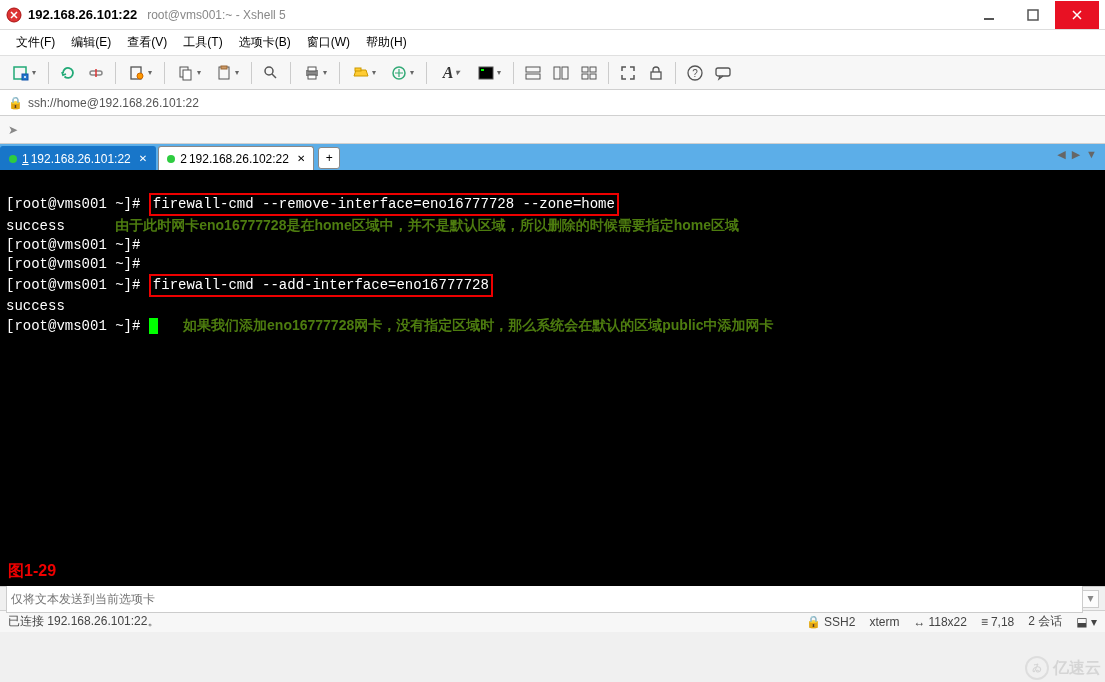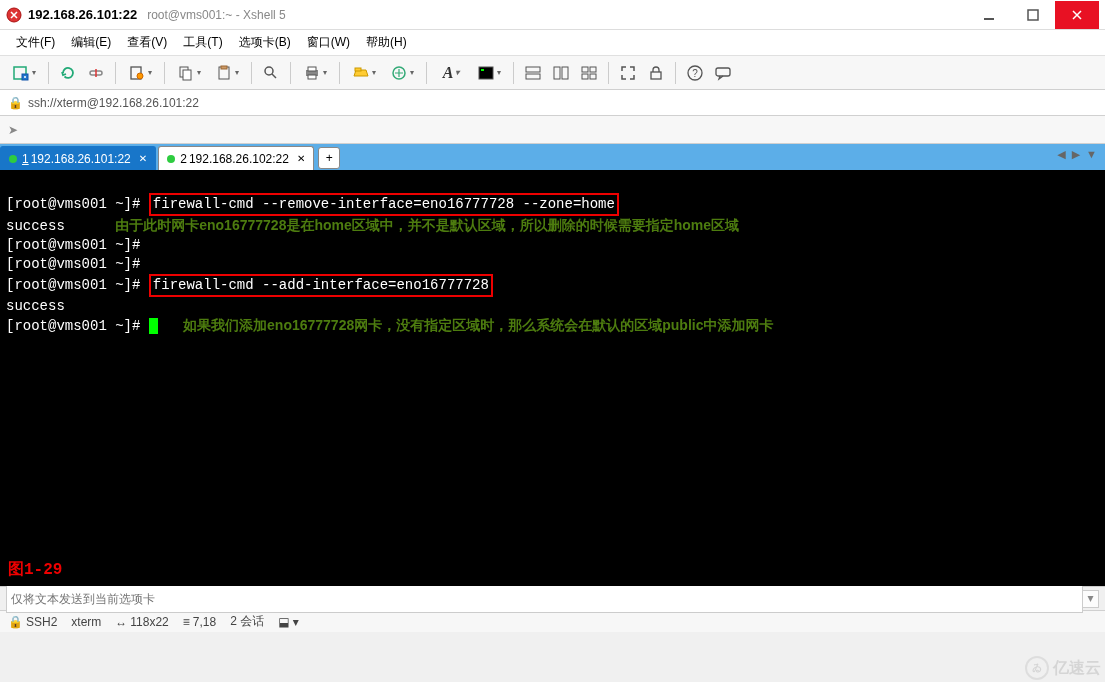--- a/index.html
+++ b/index.html
@@ -46,21 +46,21 @@
   .addtab { width: 22px; height: 22px; background: #fff; border: 1px solid #888; display: flex; align-items: center; justify-content: center; margin-left: 2px; margin-bottom: 1px; cursor: pointer; border-radius: 3px; }
   .tabnav { position: absolute; right: 6px; top: 4px; display: flex; gap: 2px; color: #666; }
   .tabnav span { cursor: pointer; padding: 0 2px; font-size:11px; }
 
   
   .terminal { background: #000; color: #fff; font-family: "Consolas", "Courier New", monospace; font-size: 14px; padding: 4px 6px; height: 416px; position: relative; line-height: 19px; white-space: pre; overflow: hidden; }
   .prompt { color: #fff; }
   .cmdbox { border: 2px solid #e00; padding: 0 2px; display: inline-block; }
   .annot { color: #4d7c0f; font-weight: bold; font-family: "Microsoft YaHei","SimSun",sans-serif; font-size: 14px; }
   .cursor { background: #0f0; display: inline-block; width: 9px; height: 16px; vertical-align: middle; }
-  .figlabel { color: #e00; font-weight: bold; font-size: 16px; position: absolute; bottom: 6px; left: 8px; font-family: Liberation Mono, monospace; }
+  .figlabel { color: #e00; font-weight: bold; font-size: 16px; position: absolute; bottom: 6px; left: 8px; font-family: Liberation Sans, sans-serif; }
 
   
   .sendbar { height: 24px; background: #f0f0f0; border-top: 1px solid #ccc; display: flex; align-items: center; padding: 0 6px; font-size: 12px; color: #888; }
   .sendbar input { flex: 1; border: 1px solid #ccc; height: 29px; font-size: 12px; padding: 0 4px; color: #888; background: #fff; }
   .sendbar .senddrop { width: 16px; text-align: center; border: 1px solid #ccc; border-left: none; height: 18px; background: #fcfcfc; cursor: pointer; }
 
   
   .statusbar { height: 22px; background: #f7f7f7; border-top: 1px solid #d0d0d0; display: flex; align-items: center; padding: 0 8px; font-size: 12px; color: #444; }
   .statusbar .left { flex: 1; }
   .statusbar .right { display: flex; gap: 14px; align-items: center; }
@@ -237,21 +237,21 @@
   <div class="tbtn">
       <svg viewBox="0 0 18 18">
         <rect x="2" y="4" width="14" height="8" rx="2" fill="none" stroke="#555" stroke-width="1.3"></rect>
         <path d="M6 12l-1 3 4-3" fill="none" stroke="#555" stroke-width="1.3"></path>
       </svg>
     </div>
 </div>
 
 <div class="addressbar">
   <span class="lockicon">🔒</span>
-  <span>ssh://xterm@192.168.26.101:22</span>
+  <span>ssh://home@192.168.26.101:22</span>
 </div>
 
 <div class="infobar">
   <span class="arrowbtn">➤</span>
 </div>
 
 <div class="tabbar">
   <div class="tab active">
     <span class="dot"></span>
     <span class="tabnum">1</span>
@@ -282,20 +282,21 @@
 <span class="prompt">[root@vms001 ~]#</span> <span class="cursor"></span>   <span class="annot">如果我们添加eno16777728网卡，没有指定区域时，那么系统会在默认的区域public中添加网卡</span>
 <div class="figlabel">图1-29</div>
 </div>
 
 <div class="sendbar">
   <input type="text" placeholder="仅将文本发送到当前选项卡" style="">
   <div class="senddrop">▾</div>
 </div>
 
 <div class="statusbar">
+  <div class="left">已连接 192.168.26.101:22。</div>
   <div class="right">
     <div class="sitem">
         <span>🔒</span>
         <span>SSH2</span>
       </div>
     <div class="sitem">xterm</div>
     <div class="sitem">
         <span>↔</span>
         <span>118x22</span>
       </div>

